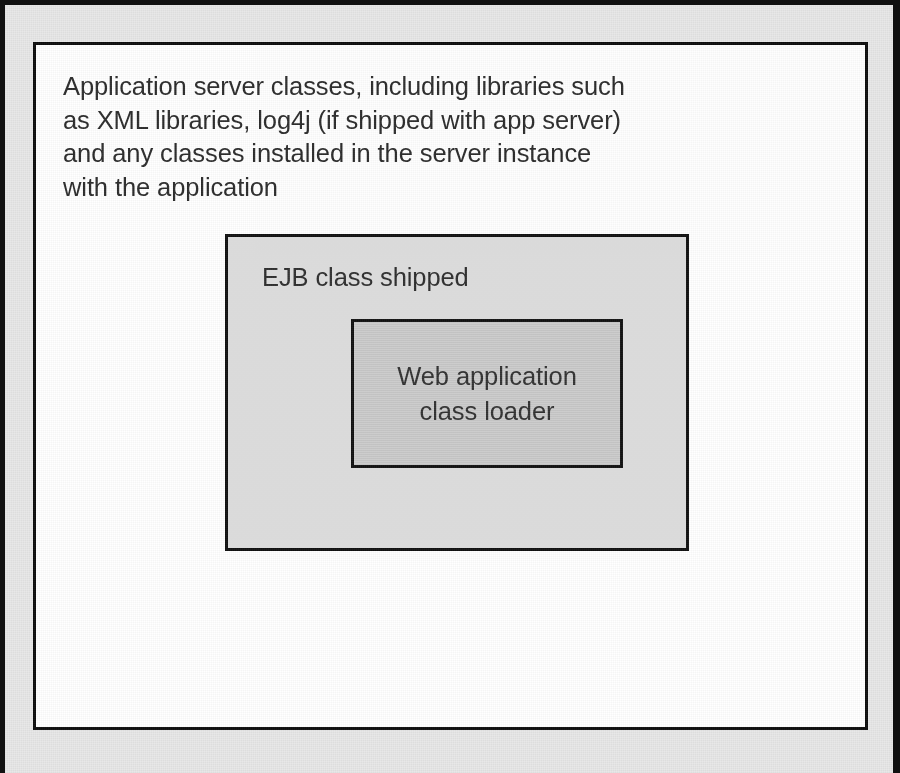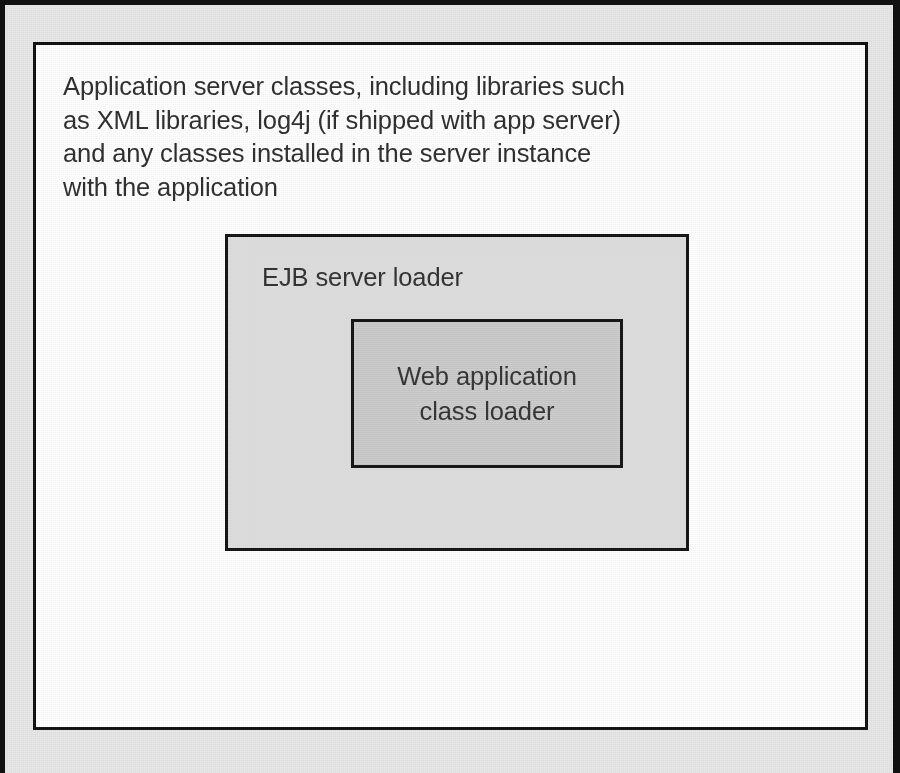--- a/index.html
+++ b/index.html
@@ -130,21 +130,21 @@
   <div id="content-panel">
 
     <div id="caption-text">Application server classes, including libraries such
 as XML libraries, log4j (if shipped with app server)
 and any classes installed in the server instance
 with the application</div>
 
     <div id="ejb-box">
       <div class="box-noise"></div>
 
-      <div id="ejb-box-label">EJB server loader</div>
+      <div id="ejb-box-label">EJB class shipped</div>
 
       <div id="webapp-box">
         <div class="box-noise"></div>
         <div id="webapp-box-label">Web application
 class loader</div>
       </div>
 
     </div>
 
   </div>

